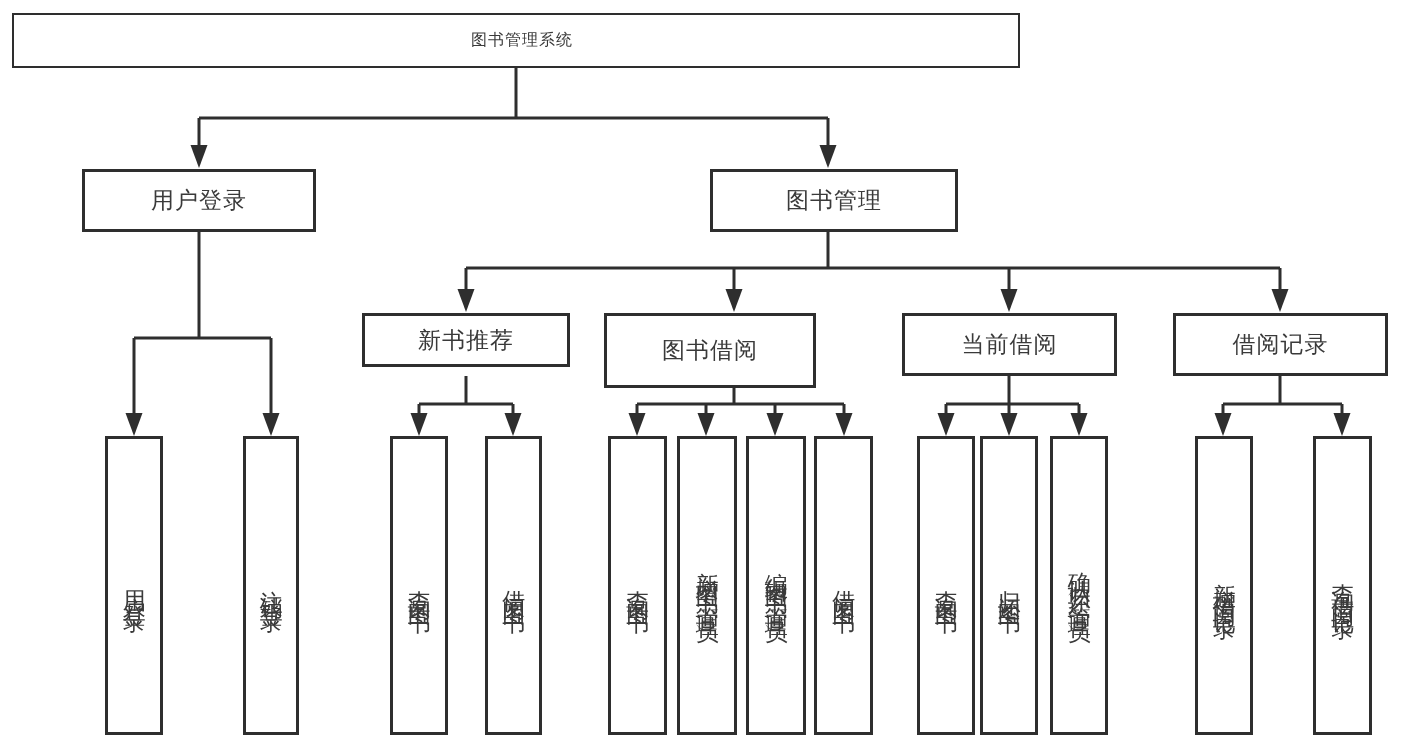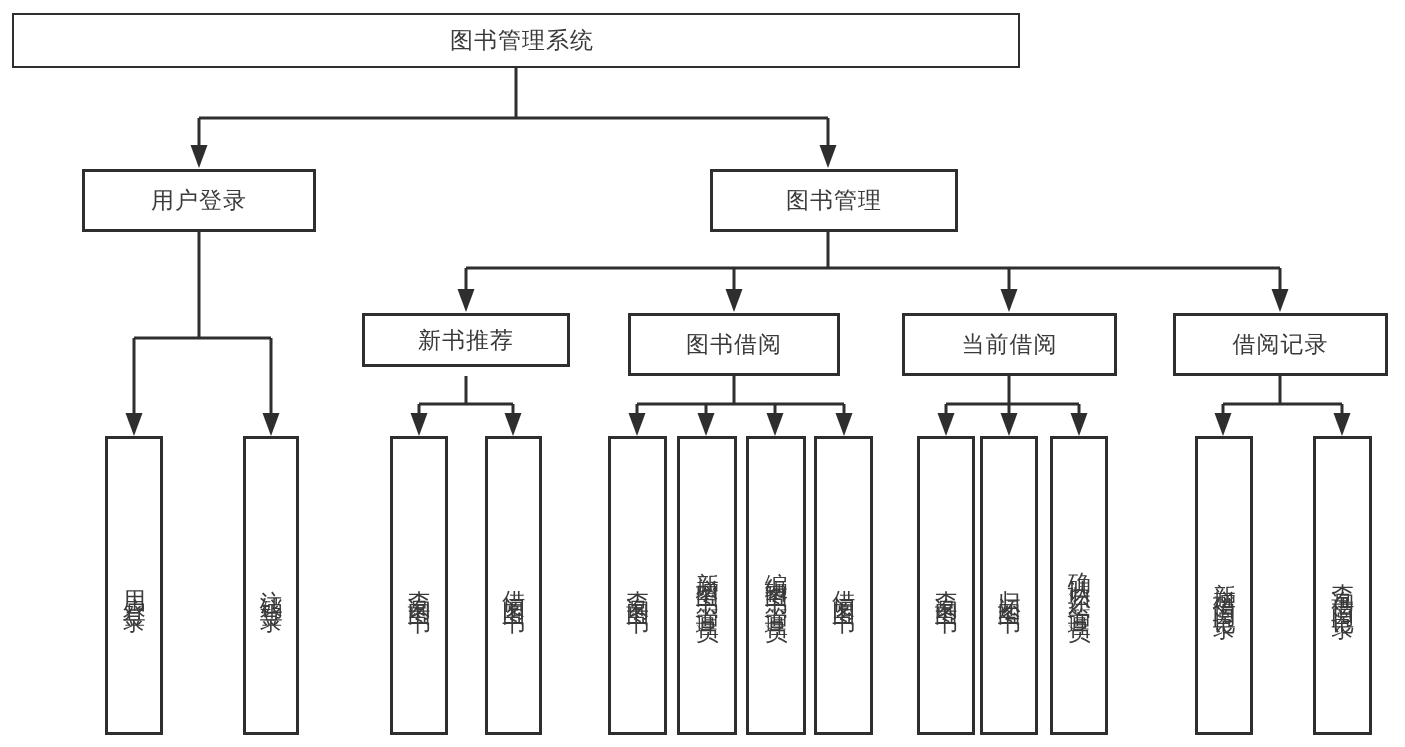--- a/index.html
+++ b/index.html
@@ -7,21 +7,21 @@
     position:relative;width:1405px;height:747px;background:#ffffff;
     font-family:"Liberation Sans","DejaVu Sans",sans-serif;overflow:hidden;
   }
   #connectors{position:absolute;left:0;top:0;z-index:1;}
   .node{
     position:absolute;box-sizing:border-box;background:#ffffff;
     border:3px solid #2e2e2e;color:#3a3a3a;z-index:2;
     display:flex;align-items:center;justify-content:center;
   }
   .hbox{font-size:23px;letter-spacing:1px;}
-  .root{border-width:2px;font-size:23px;padding-left:12px;}
+  .root{border-width:2px;font-size:16px;padding-left:12px;}
   .vbox{
     font-size:23px;
   }
   .vbox .vtext{
     writing-mode:vertical-rl;text-orientation:mixed;
     letter-spacing:7px;line-height:1.1;white-space:nowrap;
   }
   #watermark{
     position:absolute;z-index:3;right:8px;bottom:5px;
     font-size:22px;color:#b9b9b9;letter-spacing:1px;
@@ -72,21 +72,21 @@
       <polygon points="1333.5,413 1350.5,413 1342,436"></polygon>
     </g>
   </svg>
 
   <div class="node hbox root" style="left:12px;top:13px;width:1008px;height:55px">图书管理系统</div>
 
   <div class="node hbox" style="left:82px;top:169px;width:234px;height:63px">用户登录</div>
   <div class="node hbox" style="left:710px;top:169px;width:248px;height:63px">图书管理</div>
 
   <div class="node hbox" style="left:362px;top:313px;width:208px;height:54px">新书推荐</div>
-  <div class="node hbox" style="left:628px;top:313px;width:212px;height:63px">图书借阅</div>
+  <div class="node hbox" style="left:604px;top:313px;width:212px;height:75px">图书借阅</div>
   <div class="node hbox" style="left:1173px;top:313px;width:215px;height:63px">借阅记录</div>
   <div class="node hbox" style="left:902px;top:313px;width:215px;height:63px">当前借阅</div>
 
   <div class="node vbox" style="left:105px;top:436px;width:58px;height:299px">
     <span class="vtext">用户登录</span>
   </div>
   <div class="node vbox" style="left:243px;top:436px;width:56px;height:299px">
     <span class="vtext">注销登录</span>
   </div>
 

